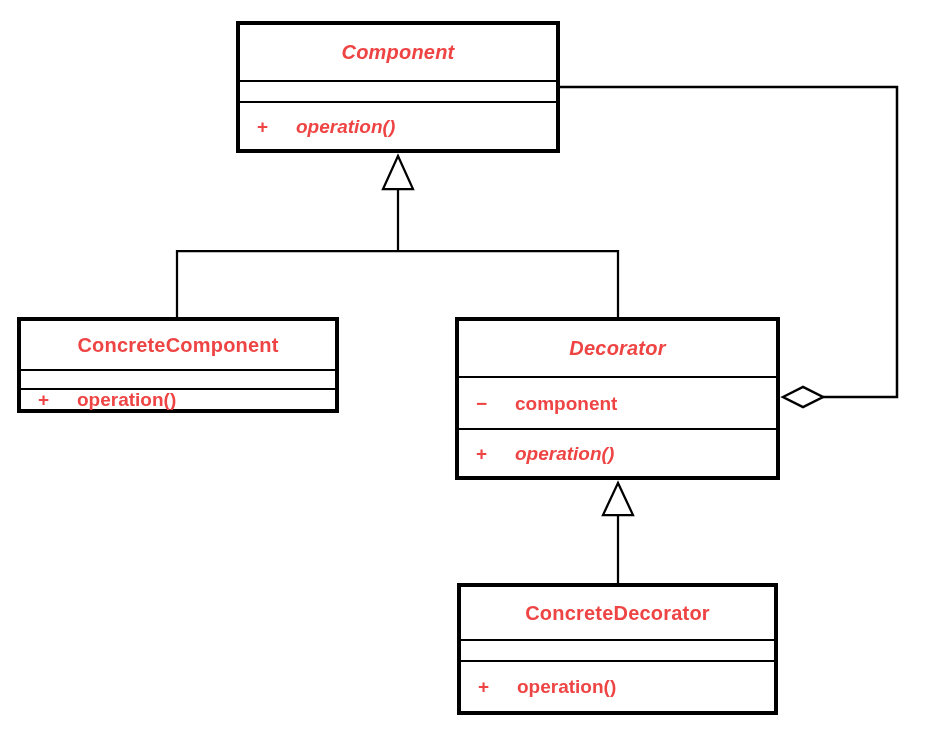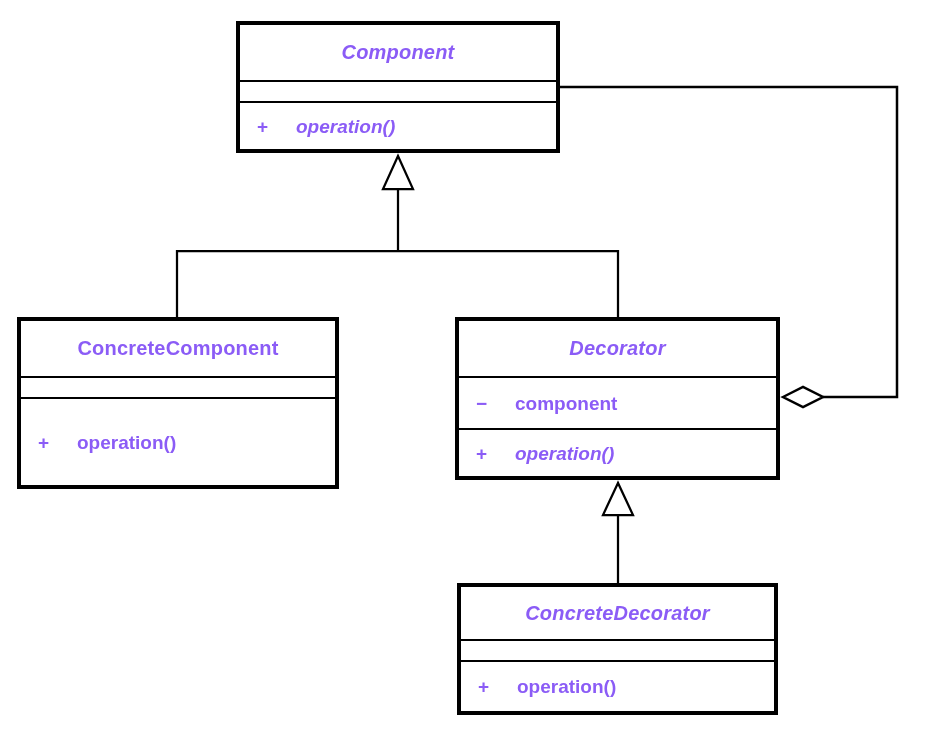--- a/index.html
+++ b/index.html
@@ -6,21 +6,21 @@
     margin: 0;
     padding: 0;
     background: #ffffff;
   }
   #stage {
     position: relative;
     width: 931px;
     height: 753px;
     background: #ffffff;
     font-family: "Liberation Sans", sans-serif;
-    color: #8b5cf6;
+    color: #ef4444;
     overflow: hidden;
   }
   #connector-layer {
     position: absolute;
     left: 0;
     top: 0;
     width: 931px;
     height: 753px;
   }
   .uml-class {
@@ -100,21 +100,21 @@
     <div class="uml-title abstract" style="height:55px;">Component</div>
     <div class="uml-attrs" style="height:19px;"></div>
     <div class="uml-ops">
       <div class="member">
         <span class="vis">+</span>
         <span class="sig abstract">operation()</span>
       </div>
     </div>
   </div>
 
-  <div class="uml-class" style="left:17px; top:317px; width:322px; height:172px;">
+  <div class="uml-class" style="left:17px; top:317px; width:322px; height:96px;">
     <div class="uml-title" style="height:55px;">ConcreteComponent</div>
     <div class="uml-attrs" style="height:19px;"></div>
     <div class="uml-ops">
       <div class="member">
         <span class="vis">+</span>
         <span class="sig">operation()</span>
       </div>
     </div>
   </div>
 
@@ -128,21 +128,21 @@
     </div>
     <div class="uml-ops">
       <div class="member">
         <span class="vis">+</span>
         <span class="sig abstract">operation()</span>
       </div>
     </div>
   </div>
 
   <div class="uml-class" style="left:457px; top:583px; width:321px; height:132px;">
-    <div class="uml-title" style="height:52px;font-style:italic;">ConcreteDecorator</div>
+    <div class="uml-title" style="height:52px;">ConcreteDecorator</div>
     <div class="uml-attrs" style="height:19px;"></div>
     <div class="uml-ops">
       <div class="member">
         <span class="vis">+</span>
         <span class="sig">operation()</span>
       </div>
     </div>
   </div>
 
 </div>

